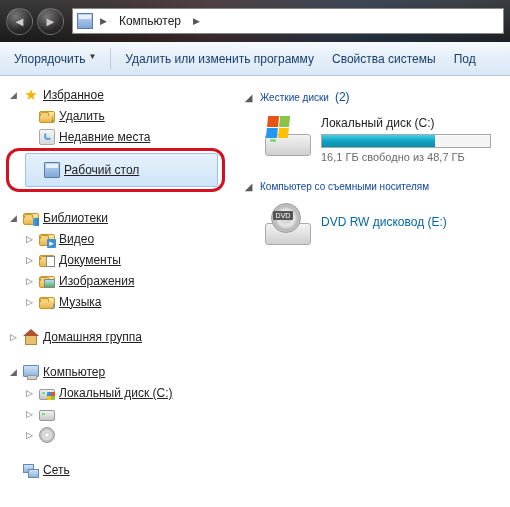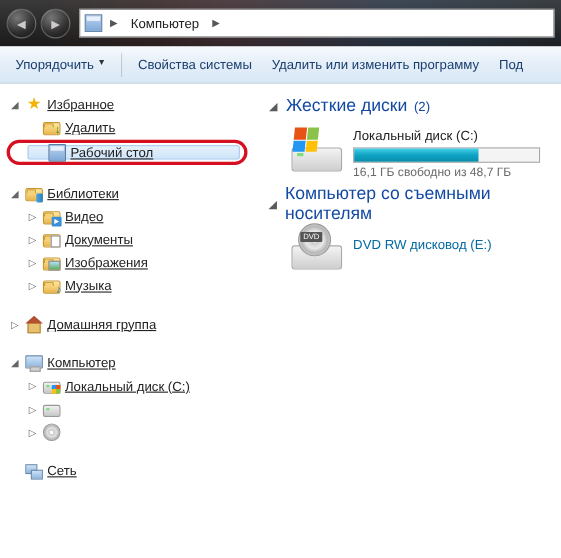--- a/index.html
+++ b/index.html
@@ -24,27 +24,27 @@
   .content { flex:1; padding:8px 4px; }
   
   .tree-item { height:21px; display:flex; align-items:center; gap:4px; padding-left:4px; white-space:nowrap; position:relative; }
   .tree-item.l1 { padding-left:4px; }
   .tree-item.l2 { padding-left:20px; }
   .tree-sp { height:14px; }
   .twisty { width:11px; height:11px; display:flex; align-items:center; justify-content:center; color:#666; font-size:9px; }
   .twisty.blank { visibility:hidden; }
   .lab { color:#222;text-decoration:underline; }
   
-  .selected-wrap { position:relative; margin:1px 6px 1px 2px; border:3px solid #d51020; border-radius:13px; height:23px; display:flex; align-items:center; }
+  .selected-wrap { position:relative; margin:1px 6px 1px 2px; border:3px solid #d51020; border-radius:13px; height:44px; display:flex; align-items:center; }
   .selected-bg { position:absolute; left:16px; right:4px; top:2px; bottom:2px; border:1px solid #9ac3ee; background: linear-gradient(#e6f1fb,#cfe5f9); border-radius:2px; }
   .selected-wrap .tree-item { position:relative; z-index:1; padding-left:20px; }
   
   .section-hd { height:26px; display:flex; align-items:center; gap:6px; color:#1249a3; padding-left:4px; }
   .sec-twist { width:11px; height:11px; display:flex; align-items:center; justify-content:center; color:#5a5a5a; font-size:10px; }
-  .sec-title { font-size:16px; }
+  .sec-title { font-size:10px; }
   .sec-count { color:#1249a3; }
   
   .drive-row { display:flex; align-items:flex-start; gap:10px; padding:4px 8px 10px 26px; }
   .drive-ic { width:46px; height:42px; position:relative; }
   .drive-ic .box { position:absolute; left:0; right:0; bottom:0; height:22px; background:linear-gradient(#f3f3f3,#cfcfcf); border:1px solid #aaa; border-radius:3px; }
   .drive-ic .box::before { content:""; position:absolute; left:4px; top:4px; width:6px; height:3px; background:#7adf7a; border-radius:1px; }
   .drive-ic .win { position:absolute; left:2px; top:2px; width:22px; height:22px; display:grid; grid-template:1fr 1fr/1fr 1fr; gap:1px; transform:skewX(-6deg); }
   .drive-ic .win span:nth-child(1){background:#e65314;} .drive-ic .win span:nth-child(2){background:#8bc34a;} .drive-ic .win span:nth-child(3){background:#2196f3;} .drive-ic .win span:nth-child(4){background:#ffc107;}
   .drive-info { flex:1; padding-top:2px; }
   .drive-name { color:#222; margin-bottom:4px; }
@@ -100,42 +100,47 @@
   </div>
 </div>
 
 <div class="toolbar">
   <div class="tool-item">
     <span>Упорядочить</span>
     <span class="dd">▼</span>
   </div>
   <div class="tool-sep"></div>
   <div class="tool-item">
+    <span>Удалить или изменить программу</span>
+  </div>
+  <div class="tool-item">
     <span>Свойства системы</span>
-  </div>
-  <div class="tool-item">
-    <span>Удалить или изменить программу</span>
   </div>
   <div class="tool-item">
     <span>Под</span>
   </div>
 </div>
 
 <div class="body">
   <div class="nav">
 
     <div class="tree-item l1">
       <span class="twisty">◢</span>
       <span class="ic ic-star"></span>
       <span class="lab">Избранное</span>
     </div>
     <div class="tree-item l2">
       <span class="twisty blank"></span>
       <span class="ic ic-folder ic-dl"></span>
       <span class="lab">Удалить</span>
+    </div>
+    <div class="tree-item l2">
+      <span class="twisty blank"></span>
+      <span class="ic ic-recent"></span>
+      <span class="lab">Недавние места</span>
     </div>
     <div class="selected-wrap">
       <div class="selected-bg"></div>
       <div class="tree-item">
         <span class="twisty blank"></span>
         <span class="ic ic-desktop"></span>
         <span class="lab">Рабочий стол</span>
       </div>
     </div>
 

